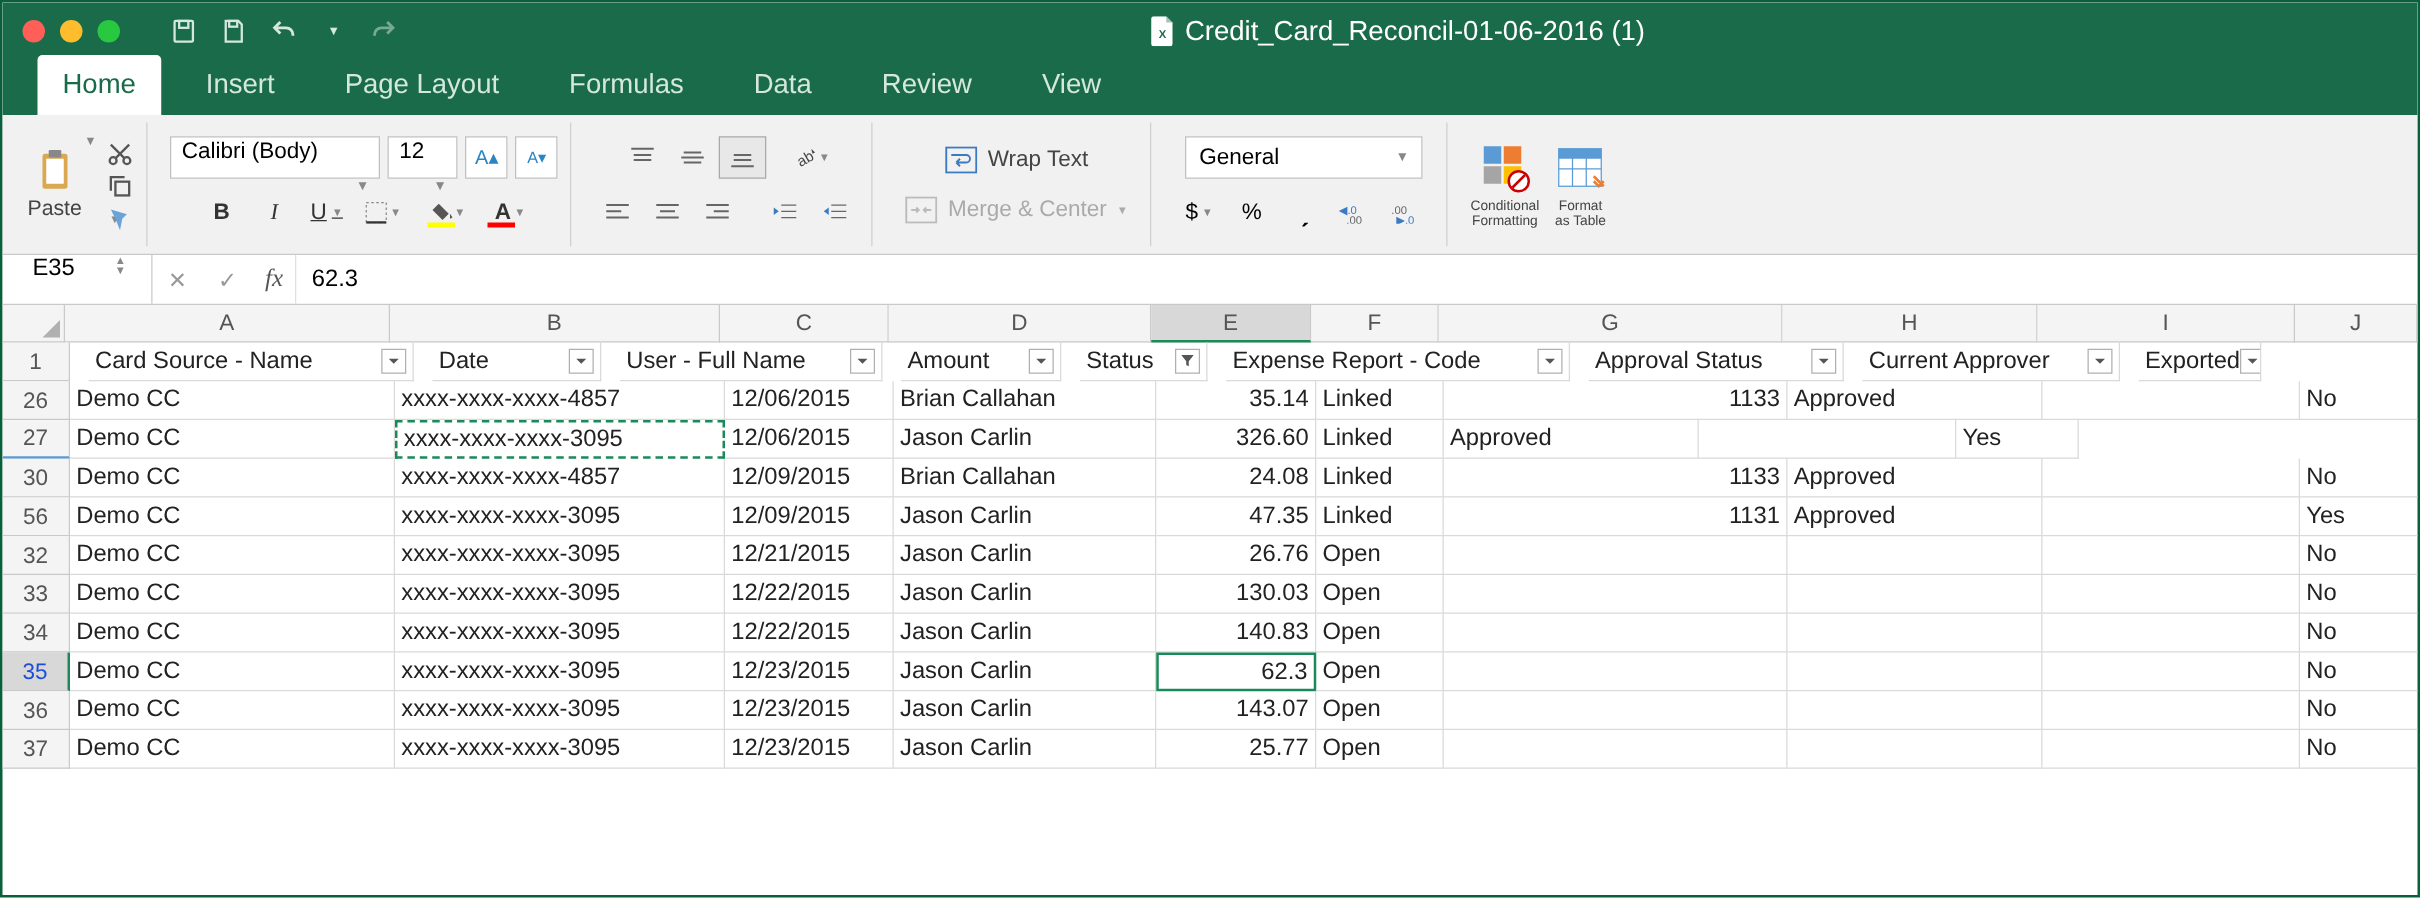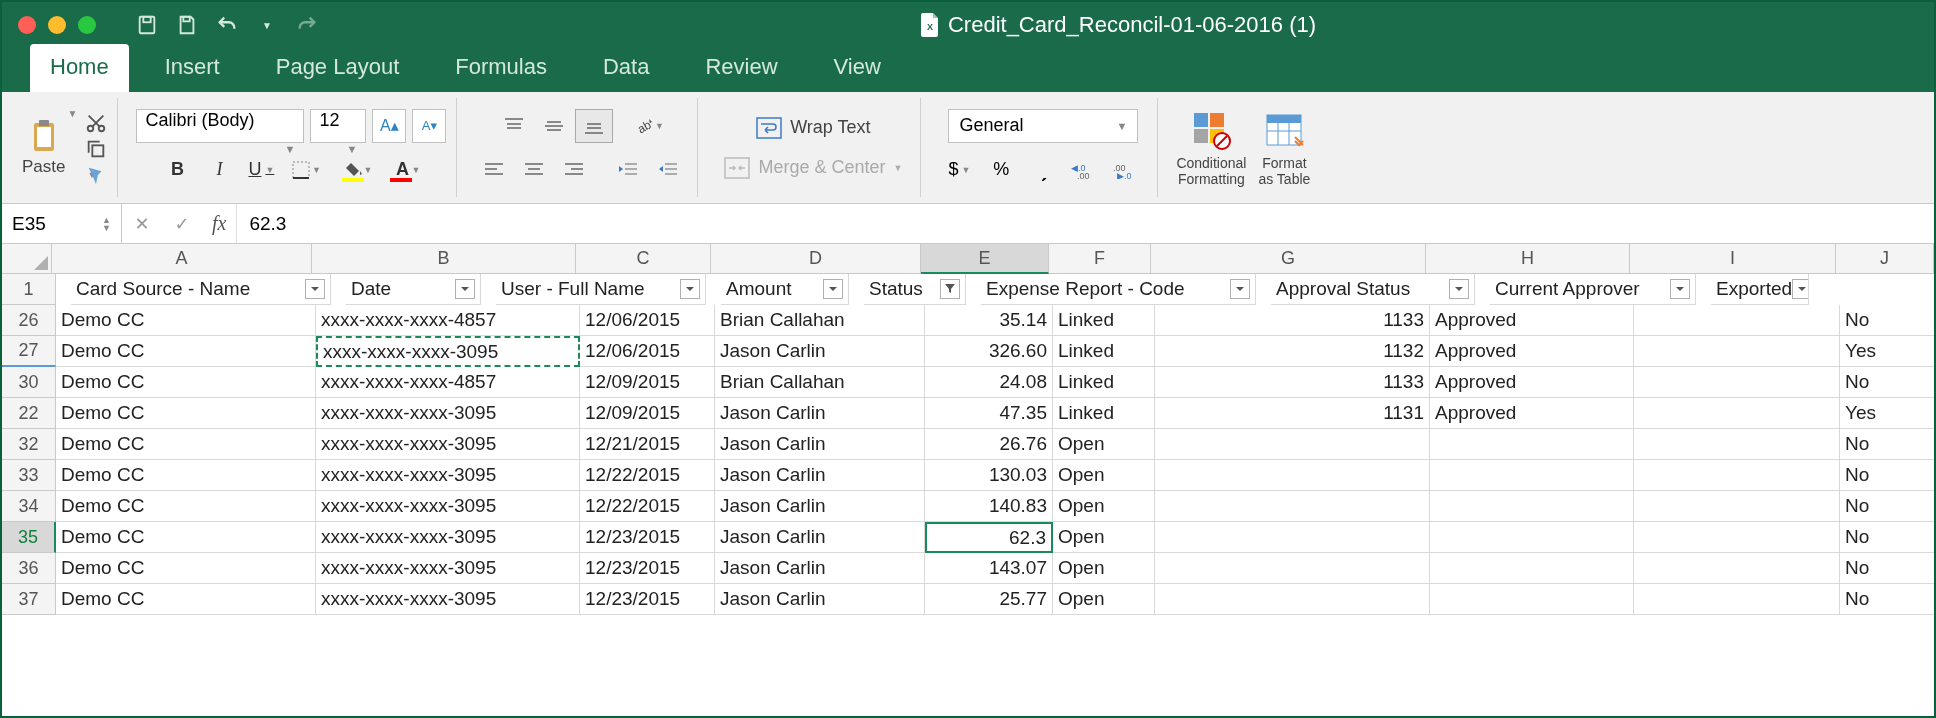--- a/index.html
+++ b/index.html
@@ -45,39 +45,39 @@
 .align-group { flex-direction: column; gap: 10px; justify-content: center; }
 .align-row { display: flex; gap: 2px; align-items: center; }
 .align-btn { width: 38px; height: 34px; display: flex; align-items: center; justify-content: center; }
 .wrap-group { flex-direction: column; gap: 10px; justify-content: center; }
 .wrap-btn { display: flex; align-items: center; gap: 8px; padding: 4px 8px; font-size: 18px; color: #444; }
 .number-group { flex-direction: column; gap: 10px; justify-content: center; }
 .num-select { height: 34px; border: 1px solid #c0c0c0; background: #fff; padding: 0 10px; font-size: 18px; display: flex; align-items: center; width: 190px; justify-content: space-between; }
 .num-row { display: flex; gap: 2px; }
 .num-btn { width: 40px; height: 34px; border: 1px solid transparent; display: flex; align-items: center; justify-content: center; font-size: 18px; }
 .cond-group { justify-content: center; gap: 12px; }
-.big-btn { display: flex; flex-direction: column; align-items: center; gap: 4px; font-size: 14px; color: #444; }
+.big-btn { display: flex; flex-direction: column; align-items: center; gap: 4px; font-size: 11px; color: #444; }
 .big-icon { width: 42px; height: 42px; }
 .formula-bar { height: 40px; display: flex; align-items: center; border-bottom: 1px solid #c9c9c9; background: #fff; }
-.name-box { width: 120px; height: 100%; border-right: 1px solid #c9c9c9; display: flex; align-items: center; padding: 0 10px; font-size: 19px; justify-content: space-between; gap: 32px; }
+.name-box { width: 120px; height: 100%; border-right: 1px solid #c9c9c9; display: flex; padding: 0 24px; font-size: 19px; justify-content: space-between; gap: 32px; }
 .name-spinner { display: flex; flex-direction: column; font-size: 9px; color: #888; line-height: 8px; }
 .fb-btn { width: 40px; height: 100%; display: flex; align-items: center; justify-content: center; color: #999; font-size: 18px; }
 .fx-label { font-style: italic; font-family: Georgia, serif; font-size: 20px; color: #555; padding: 0 10px; border-right: 1px solid #e0e0e0; height: 100%; display: flex; align-items: center; }
 .formula-input { flex: 1; padding: 0 12px; font-size: 19px; }
 .sheet { display: flex; }
 .corner { width: 54px; height: 30px; background: #f4f4f4; border-right: 1px solid #c9c9c9; border-bottom: 1px solid #c9c9c9; position: relative; }
 .corner::after { content: ''; position: absolute; right: 3px; bottom: 3px; border-left: 14px solid transparent; border-bottom: 14px solid #b0b0b0; }
 .col-headers { display: flex; }
 .col-h { height: 30px; background: #f4f4f4; border-right: 1px solid #c9c9c9; border-bottom: 1px solid #c9c9c9; display: flex; align-items: center; justify-content: center; font-size: 18px; color: #555; }
 .col-h.sel { background: #d8d8d8; border-bottom: 2px solid #1a8a5a; }
 .rows-area { display: flex; }
 .row-headers { display: flex; flex-direction: column; }
 .row-h { width: 54px; height: 31px; background: #f4f4f4; border-right: 1px solid #c9c9c9; border-bottom: 1px solid #c9c9c9; display: flex; align-items: center; justify-content: center; font-size: 18px; color: #555; }
 .row-h.blue-break { border-bottom: 2px solid #5b9bd5; }
-.row-h.sel { background: #d8d8d8; border-right: 2px solid #1a8a5a; color: #15803d; font-weight: 500; }
+.row-h.sel { background: #d8d8d8; border-right: 2px solid #1a8a5a; color: #1d4ed8; font-weight: 500; }
 .cells { display: flex; flex-direction: column; }
 .cell-row { display: flex; height: 31px; }
 .cell { border-right: 1px solid #d9d9d9; border-bottom: 1px solid #d9d9d9; padding: 0 5px; display: flex; align-items: center; font-size: 19px; color: #222; overflow: hidden; white-space: nowrap; position: relative; }
 .header-cell { justify-content: space-between; margin-left: 15px; }
 .filter-btn { width: 20px; height: 20px; border: 1px solid #b0b0b0; background: #fff; display: flex; align-items: center; justify-content: center; flex-shrink: 0; }
 .filter-btn svg { width: 10px; height: 10px; }
 .num { justify-content: flex-end; }
 .active-cell { border: 2px solid #1a8a5a !important; }
 .dashed-cell { border: 2px dashed #1a8a5a !important; }
 .cw-A { width: 260px; } .cw-B { width: 264px; } .cw-C { width: 135px; } .cw-D { width: 210px; } .cw-E { width: 128px; } .cw-F { width: 102px; } .cw-G { width: 275px; } .cw-H { width: 204px; } .cw-I { width: 206px; } .cw-J { width: 98px; }
@@ -375,21 +375,21 @@
         <div class="col-h cw-I">I</div>
         <div class="col-h cw-J">J</div>
       </div>
   </div>
   <div class="rows-area">
     <div class="row-headers" id="row-headers">
         <div class="row-h">1</div>
         <div class="row-h">26</div>
         <div class="row-h blue-break">27</div>
         <div class="row-h">30</div>
-        <div class="row-h">22</div>
+        <div class="row-h">56</div>
         <div class="row-h">32</div>
         <div class="row-h">33</div>
         <div class="row-h">34</div>
         <div class="row-h sel">35</div>
         <div class="row-h">36</div>
         <div class="row-h">37</div>
       </div>
     <div class="cells" id="cells">
         <div class="cell-row">
           <div class="cell header-cell cw-A">
@@ -477,21 +477,20 @@
           <div class="cell cw-I"></div>
           <div class="cell cw-J">No</div>
         </div>
         <div class="cell-row">
           <div class="cell cw-A">Demo CC</div>
           <div class="cell cw-B dashed-cell">xxxx-xxxx-xxxx-3095</div>
           <div class="cell cw-C">12/06/2015</div>
           <div class="cell cw-D">Jason Carlin</div>
           <div class="cell cw-E num">326.60</div>
           <div class="cell cw-F">Linked</div>
-          <div class="cell cw-G num">1132</div>
           <div class="cell cw-H">Approved</div>
           <div class="cell cw-I"></div>
           <div class="cell cw-J">Yes</div>
         </div>
         <div class="cell-row">
           <div class="cell cw-A">Demo CC</div>
           <div class="cell cw-B">xxxx-xxxx-xxxx-4857</div>
           <div class="cell cw-C">12/09/2015</div>
           <div class="cell cw-D">Brian Callahan</div>
           <div class="cell cw-E num">24.08</div>

